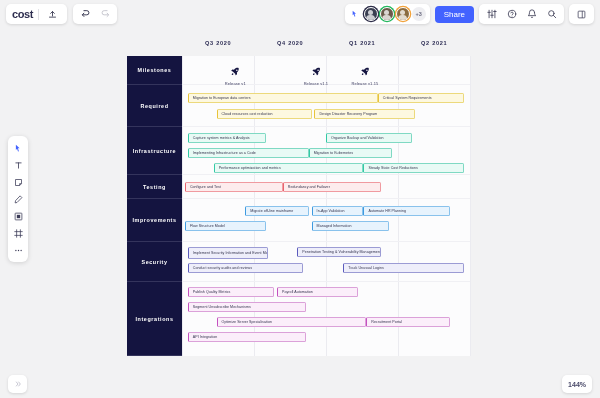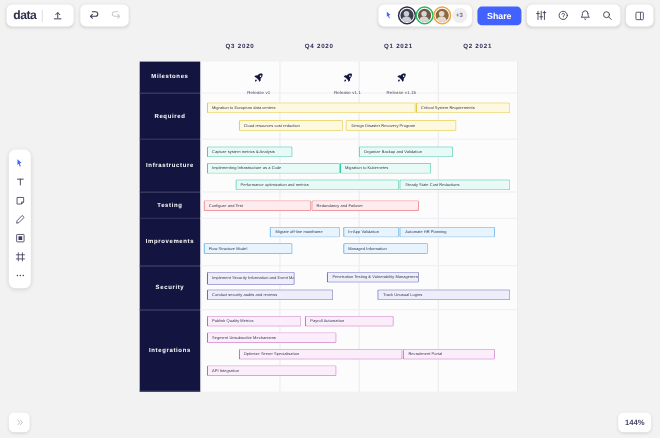--- a/index.html
+++ b/index.html
@@ -55,21 +55,21 @@
   .avatar .body { width: 9px; height: 5px; border-radius: 4px 4px 0 0; background: rgba(255,255,255,.75); position: absolute; bottom: 0px; }
   .more-avatars {
     width: 14px; height: 14px; border-radius: 50%;
     background: #eeeef1; color: #6b6b80;
     font-size: 5.5px; font-weight: 700;
     display: flex; align-items: center; justify-content: center;
   }
 
   .share-btn {
     background: #4262ff; color: #fff;
-    font-size: 8px; font-weight: 700;
+    font-size: 8px; font-weight: 400;
     height: 17px; padding: 0 9px; border-radius: 4px;
     border: none; display: flex; align-items: center; cursor: pointer;
   }
   .tools-pill { padding: 0 4px; gap: 3px; }
   .single-pill { padding: 0 4px; }
 
   
   .left-toolbar {
     position: absolute; left: 8px; top: 136px;
     width: 20px; background: #fff; border-radius: 6px;
@@ -169,21 +169,21 @@
 </style>
 </head>
 <body>
 
 <div class="app">
 
   <div class="topbar">
 
     <div class="tb-left">
       <div class="pill logo-pill">
-        <span class="miro-logo">data</span>
+        <span class="miro-logo">cost</span>
         <span class="vdiv"></span>
         <span class="tb-icon">
           <svg width="9" height="9" viewBox="0 0 24 24" fill="none" stroke="currentColor" stroke-width="2.4" stroke-linecap="round" stroke-linejoin="round">
             <path d="M12 16V4"></path>
               <path d="M7 9l5-5 5 5"></path>
               <path d="M4 19h16"></path>
           </svg>
         </span>
       </div>
 

